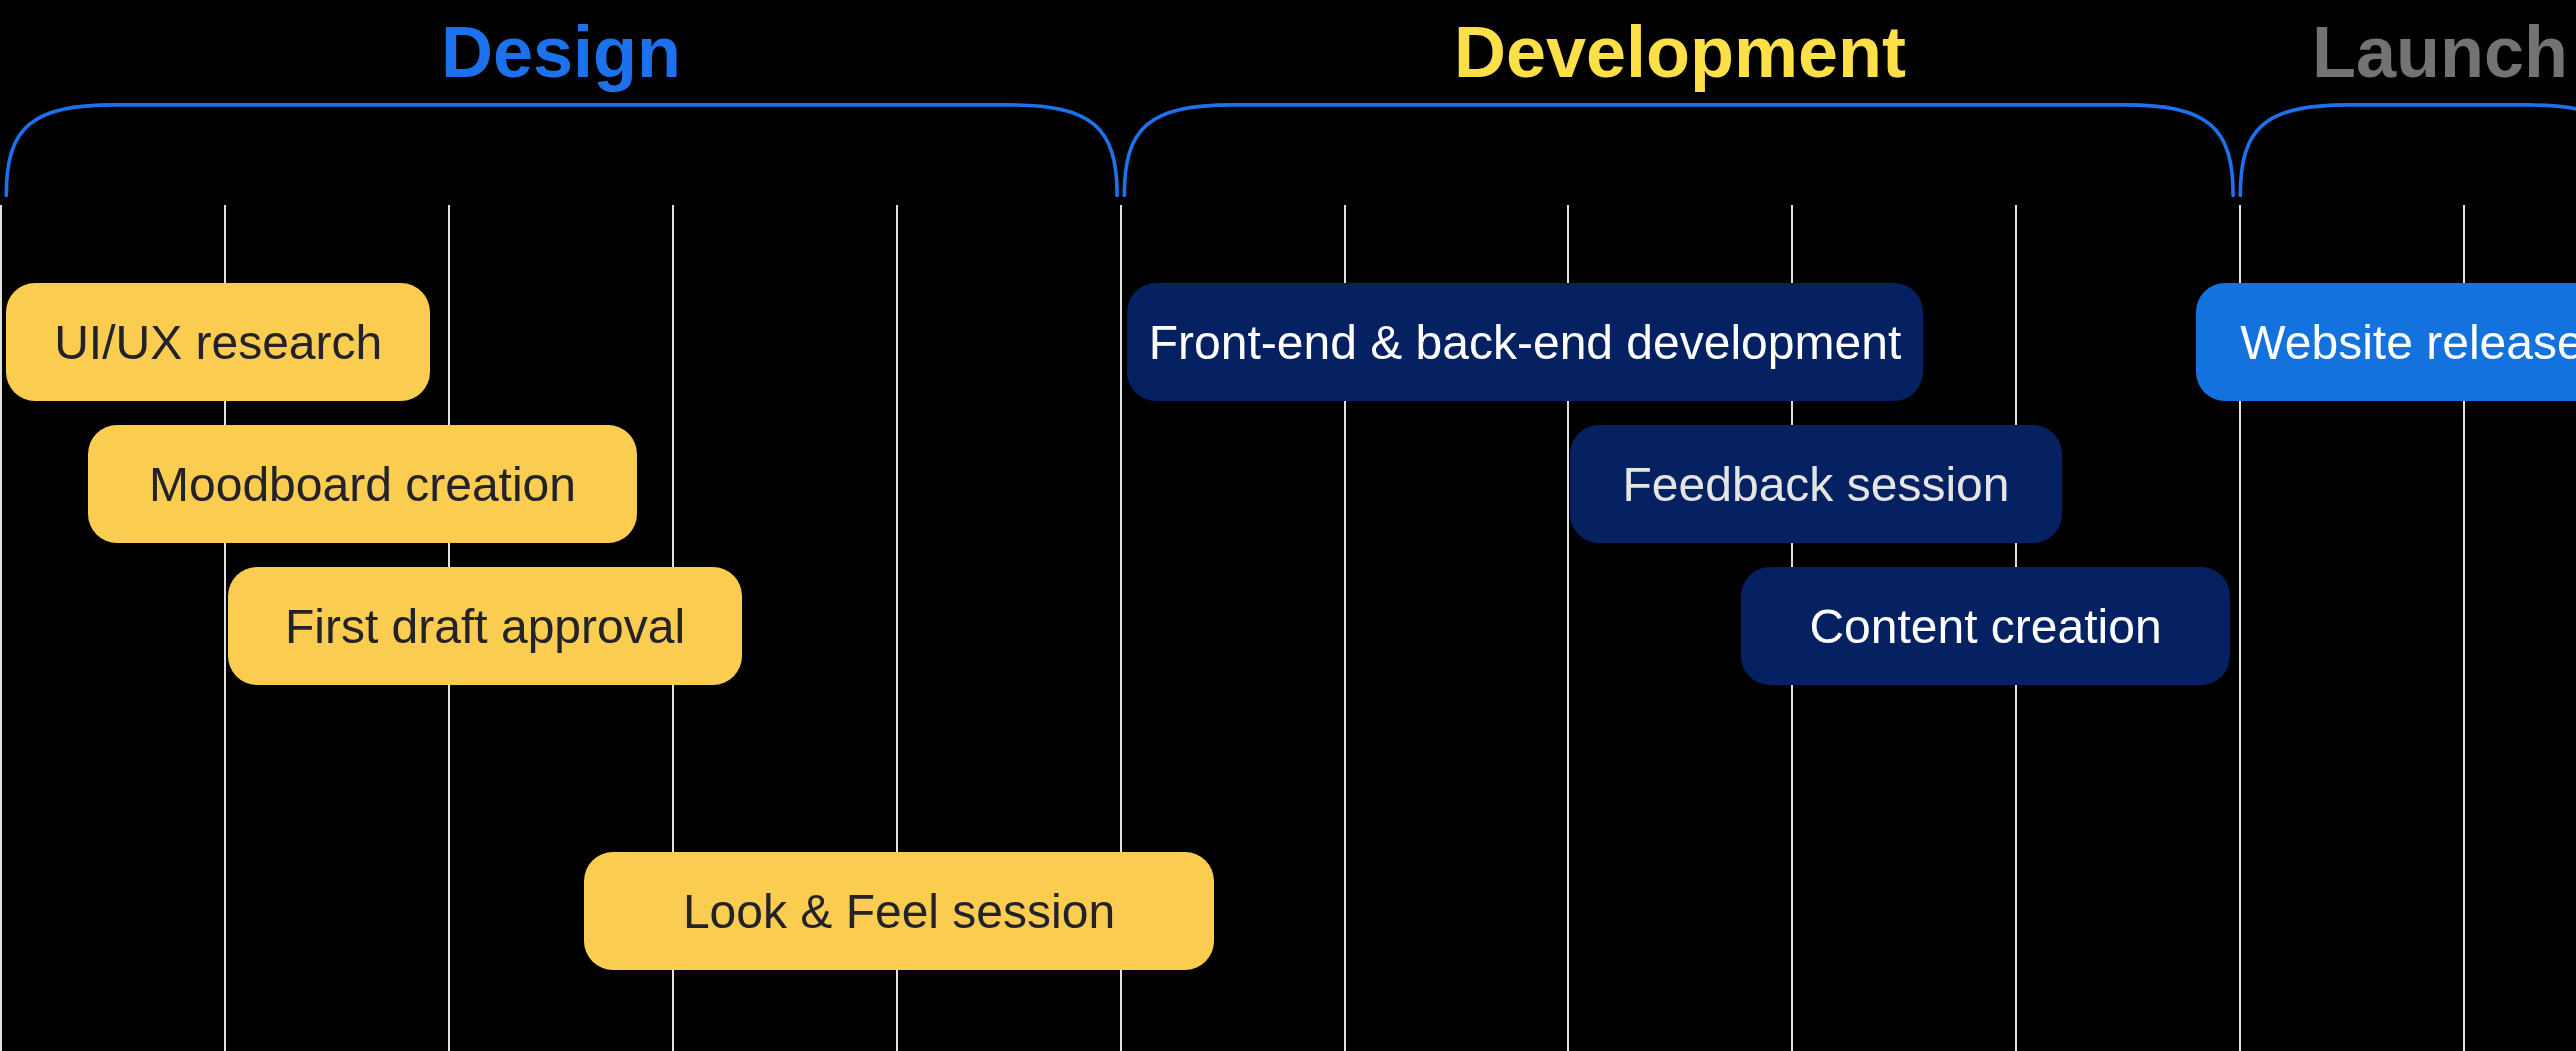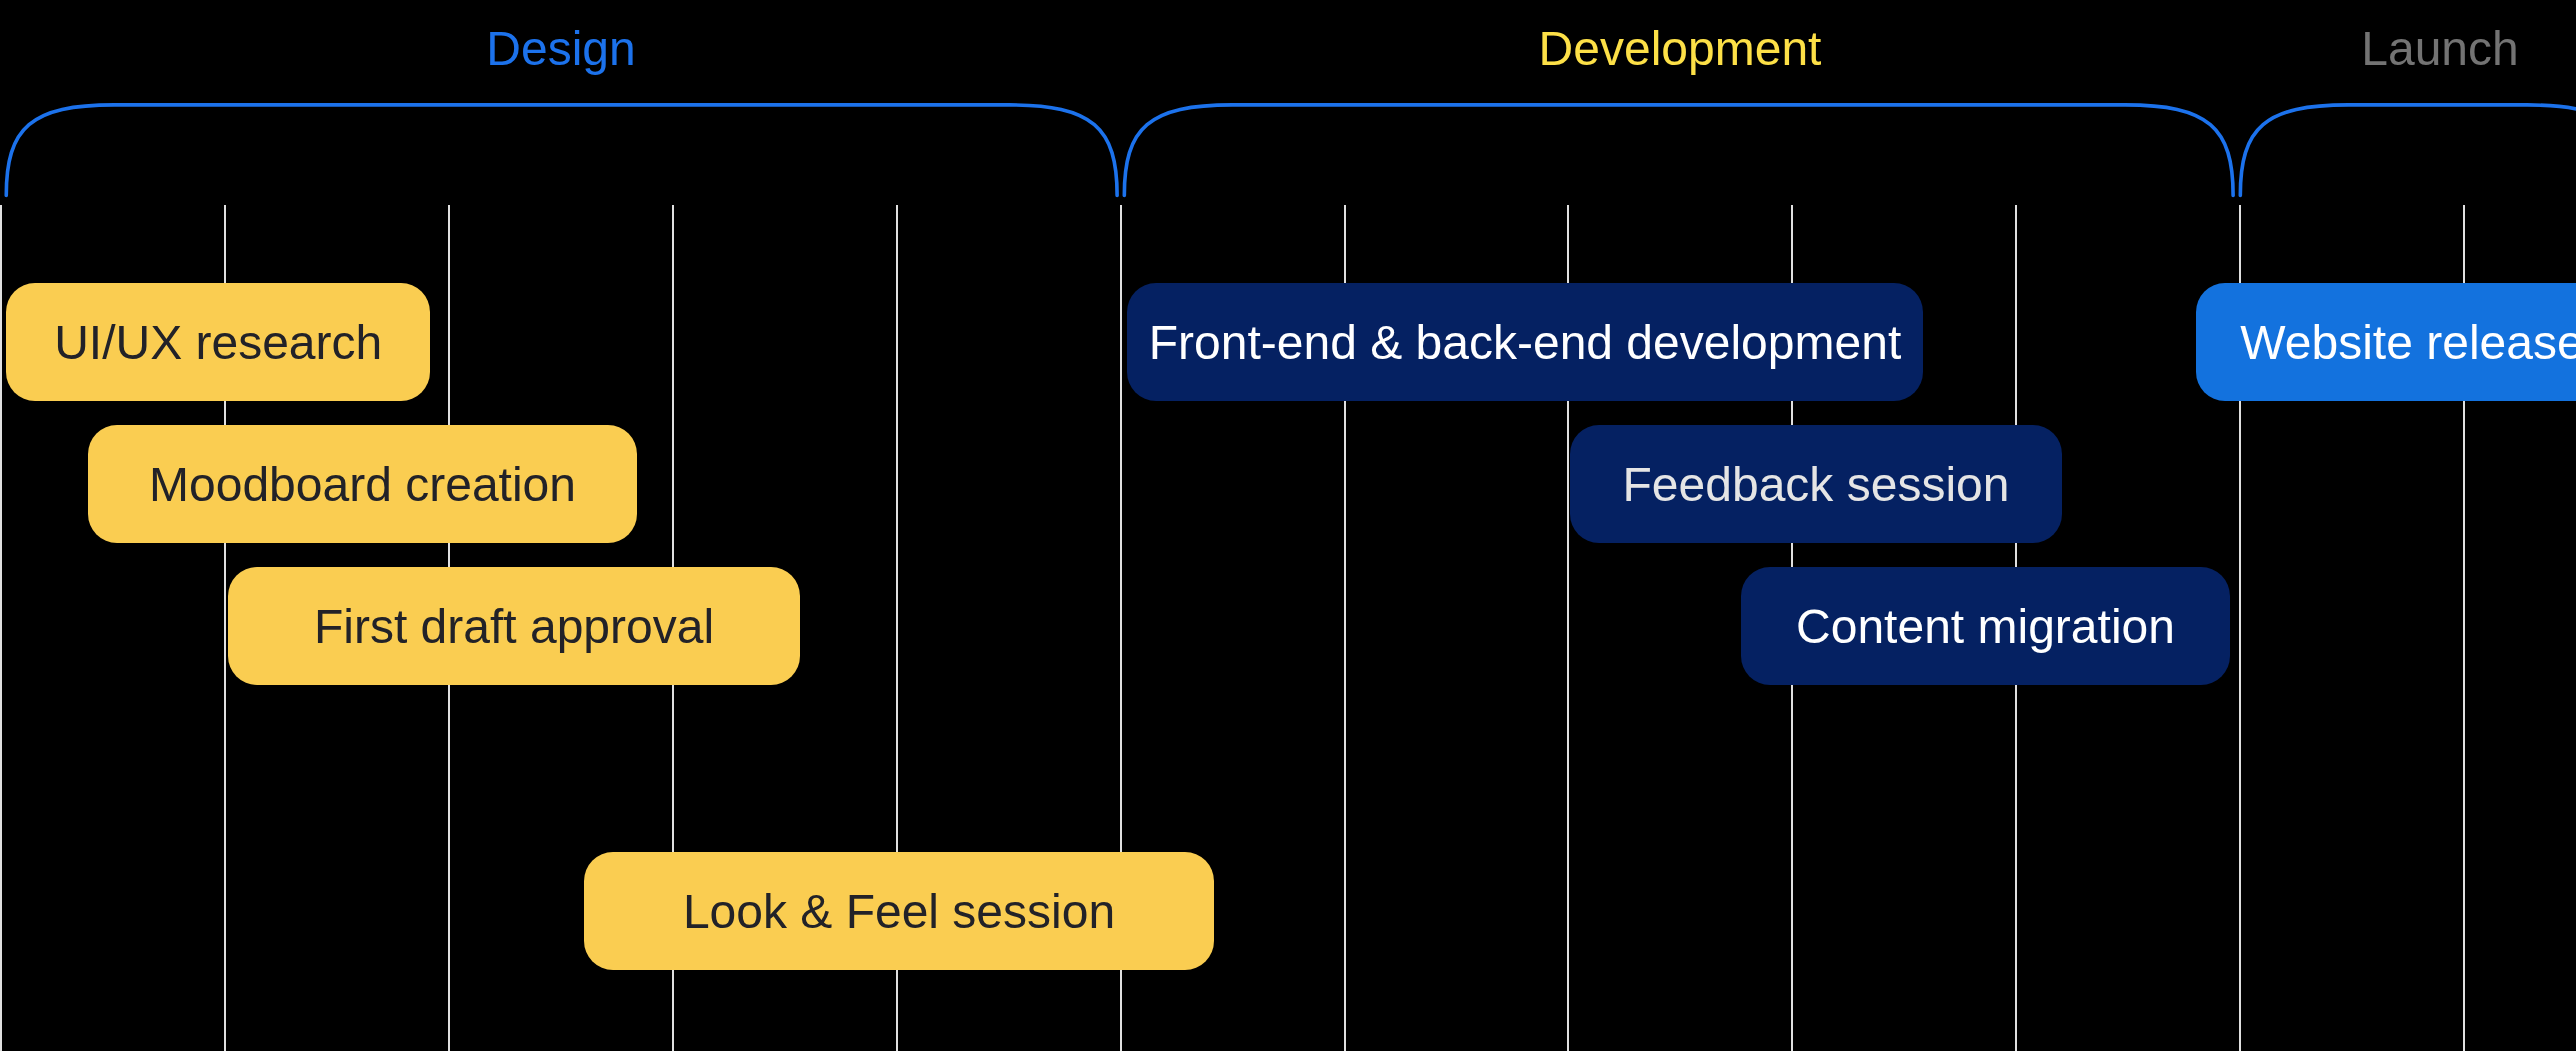--- a/index.html
+++ b/index.html
@@ -10,24 +10,24 @@
   #chart {
     position: relative;
     width: 2640px;
     height: 1051px;
     background: #000000;
     overflow: hidden;
     font-family: "Liberation Sans", "DejaVu Sans", sans-serif;
   }
   .phase-label {
     position: absolute;
-    top: 19px;
+    top: 7px;
     transform: translateX(-50%);
-    font-size: 48px;
-    font-weight: 400;
+    font-size: 72px;
+    font-weight: 700;
     line-height: 1.25;
     color: #1C72EC;
     white-space: nowrap;
   }
   #braces-layer {
     position: absolute;
     left: 0;
     top: 0;
   }
   .gridline {
@@ -70,20 +70,20 @@
     <div class="gridline" style="left: 896px; background: rgb(224, 224, 224);"></div>
     <div class="gridline" style="left: 1120px; background: rgb(224, 224, 224);"></div>
     <div class="gridline" style="left: 1344px; background: rgb(224, 224, 224);"></div>
     <div class="gridline" style="left: 1567px; background: rgb(224, 224, 224);"></div>
     <div class="gridline" style="left: 1791px; background: rgb(224, 224, 224);"></div>
     <div class="gridline" style="left: 2015px; background: rgb(224, 224, 224);"></div>
     <div class="gridline" style="left: 2239px; background: rgb(224, 224, 224);"></div>
     <div class="gridline" style="left: 2463px; background: rgb(224, 224, 224);"></div>
     <div class="task-bar" style="left: 6.2px; top: 283px; width: 424px; height: 118px; background: rgb(250, 205, 81); color: rgb(34, 34, 40);">UI/UX research</div>
     <div class="task-bar" style="left: 88px; top: 425px; width: 549px; height: 118px; background: rgb(250, 205, 81); color: rgb(34, 34, 40);">Moodboard creation</div>
-    <div class="task-bar" style="left: 228px; top: 567px; width: 572px; height: 118px; background: rgb(250, 205, 81); color: rgb(34, 34, 40);">First draft approval</div>
+    <div class="task-bar" style="left: 228px; top: 567px; width: 514px; height: 118px; background: rgb(250, 205, 81); color: rgb(34, 34, 40);">First draft approval</div>
     <div class="task-bar" style="left: 584px; top: 852px; width: 630px; height: 118px; background: rgb(250, 205, 81); color: rgb(34, 34, 40);">Look &amp; Feel session</div>
     <div class="task-bar" style="left: 1127px; top: 283px; width: 796px; height: 118px; background: rgb(5, 33, 98); color: rgb(255, 255, 255);">Front-end &amp; back-end development</div>
     <div class="task-bar" style="left: 1570px; top: 425px; width: 492px; height: 118px; background: rgb(5, 33, 98); color: #e5e5e5;">Feedback session</div>
-    <div class="task-bar" style="left: 1741px; top: 567px; width: 489px; height: 118px; background: rgb(5, 33, 98); color: rgb(255, 255, 255);">Content migration</div>
+    <div class="task-bar" style="left: 1741px; top: 567px; width: 489px; height: 118px; background: rgb(5, 33, 98); color: rgb(255, 255, 255);">Content creation</div>
     <div class="task-bar" style="left: 2196px; top: 283px; width: 432px; height: 118px; background: rgb(19, 114, 222); color: rgb(255, 255, 255);">Website release</div>
   </div>
 
 
 </body></html>

